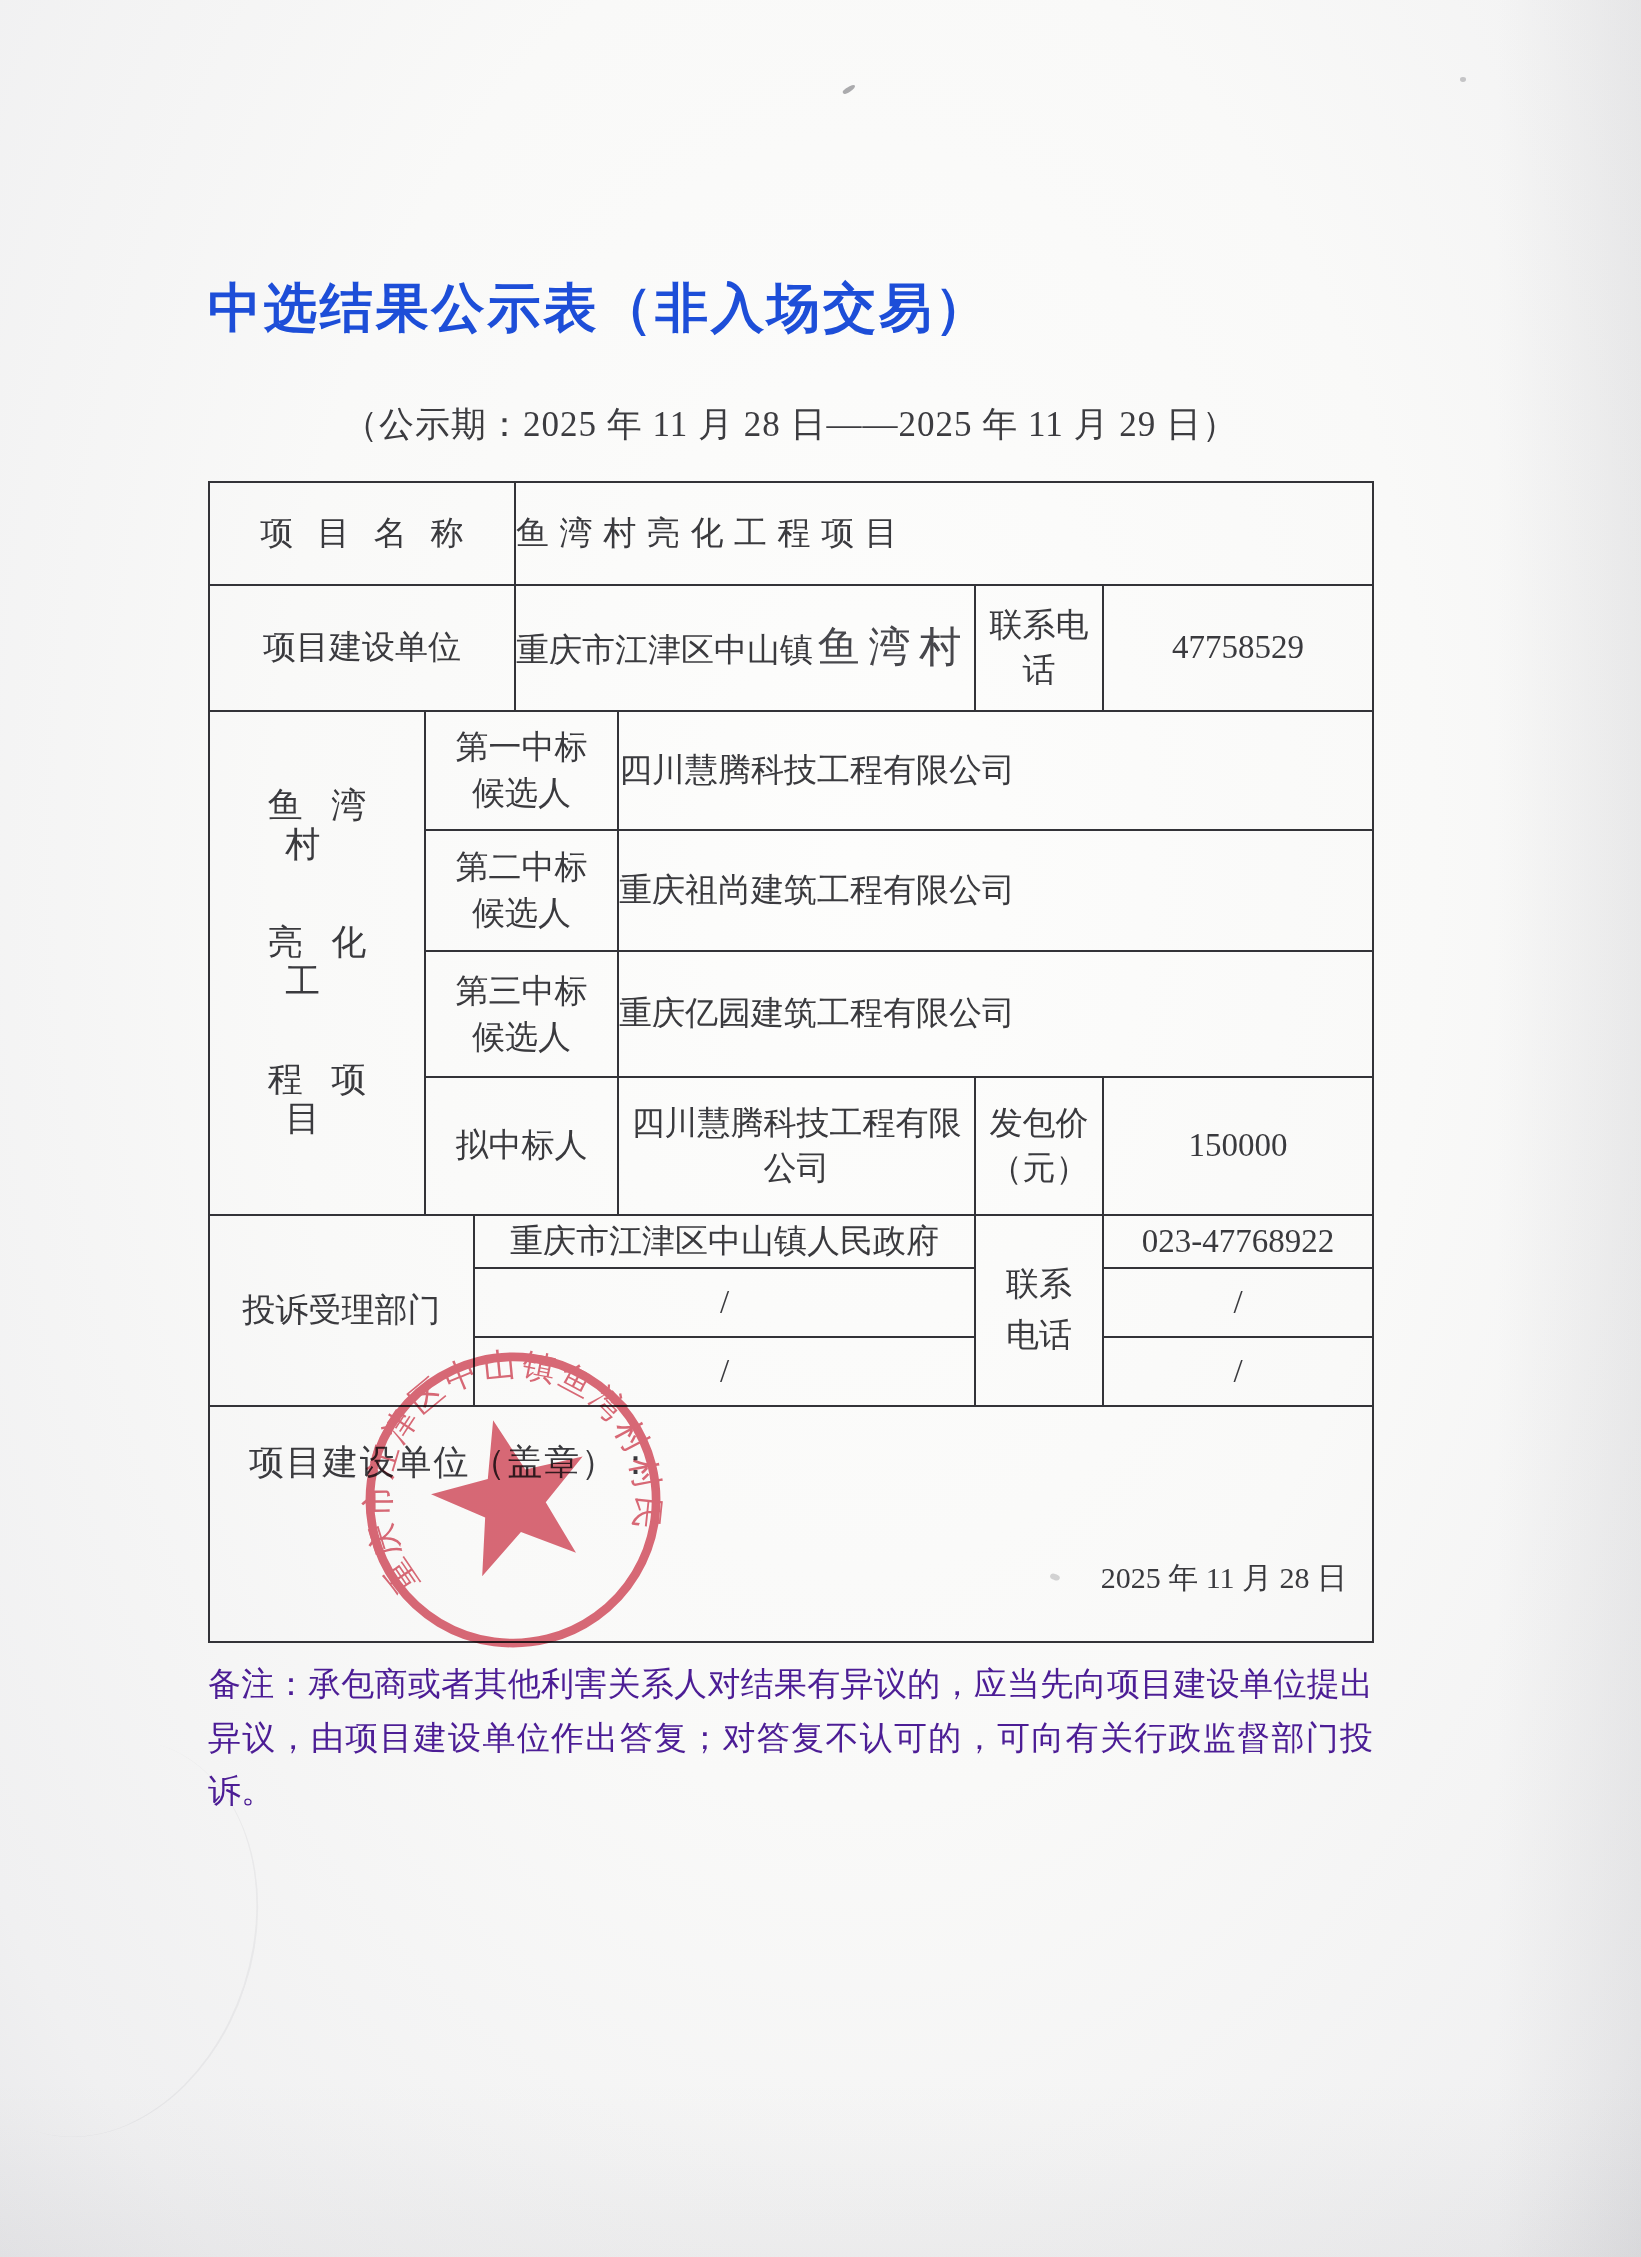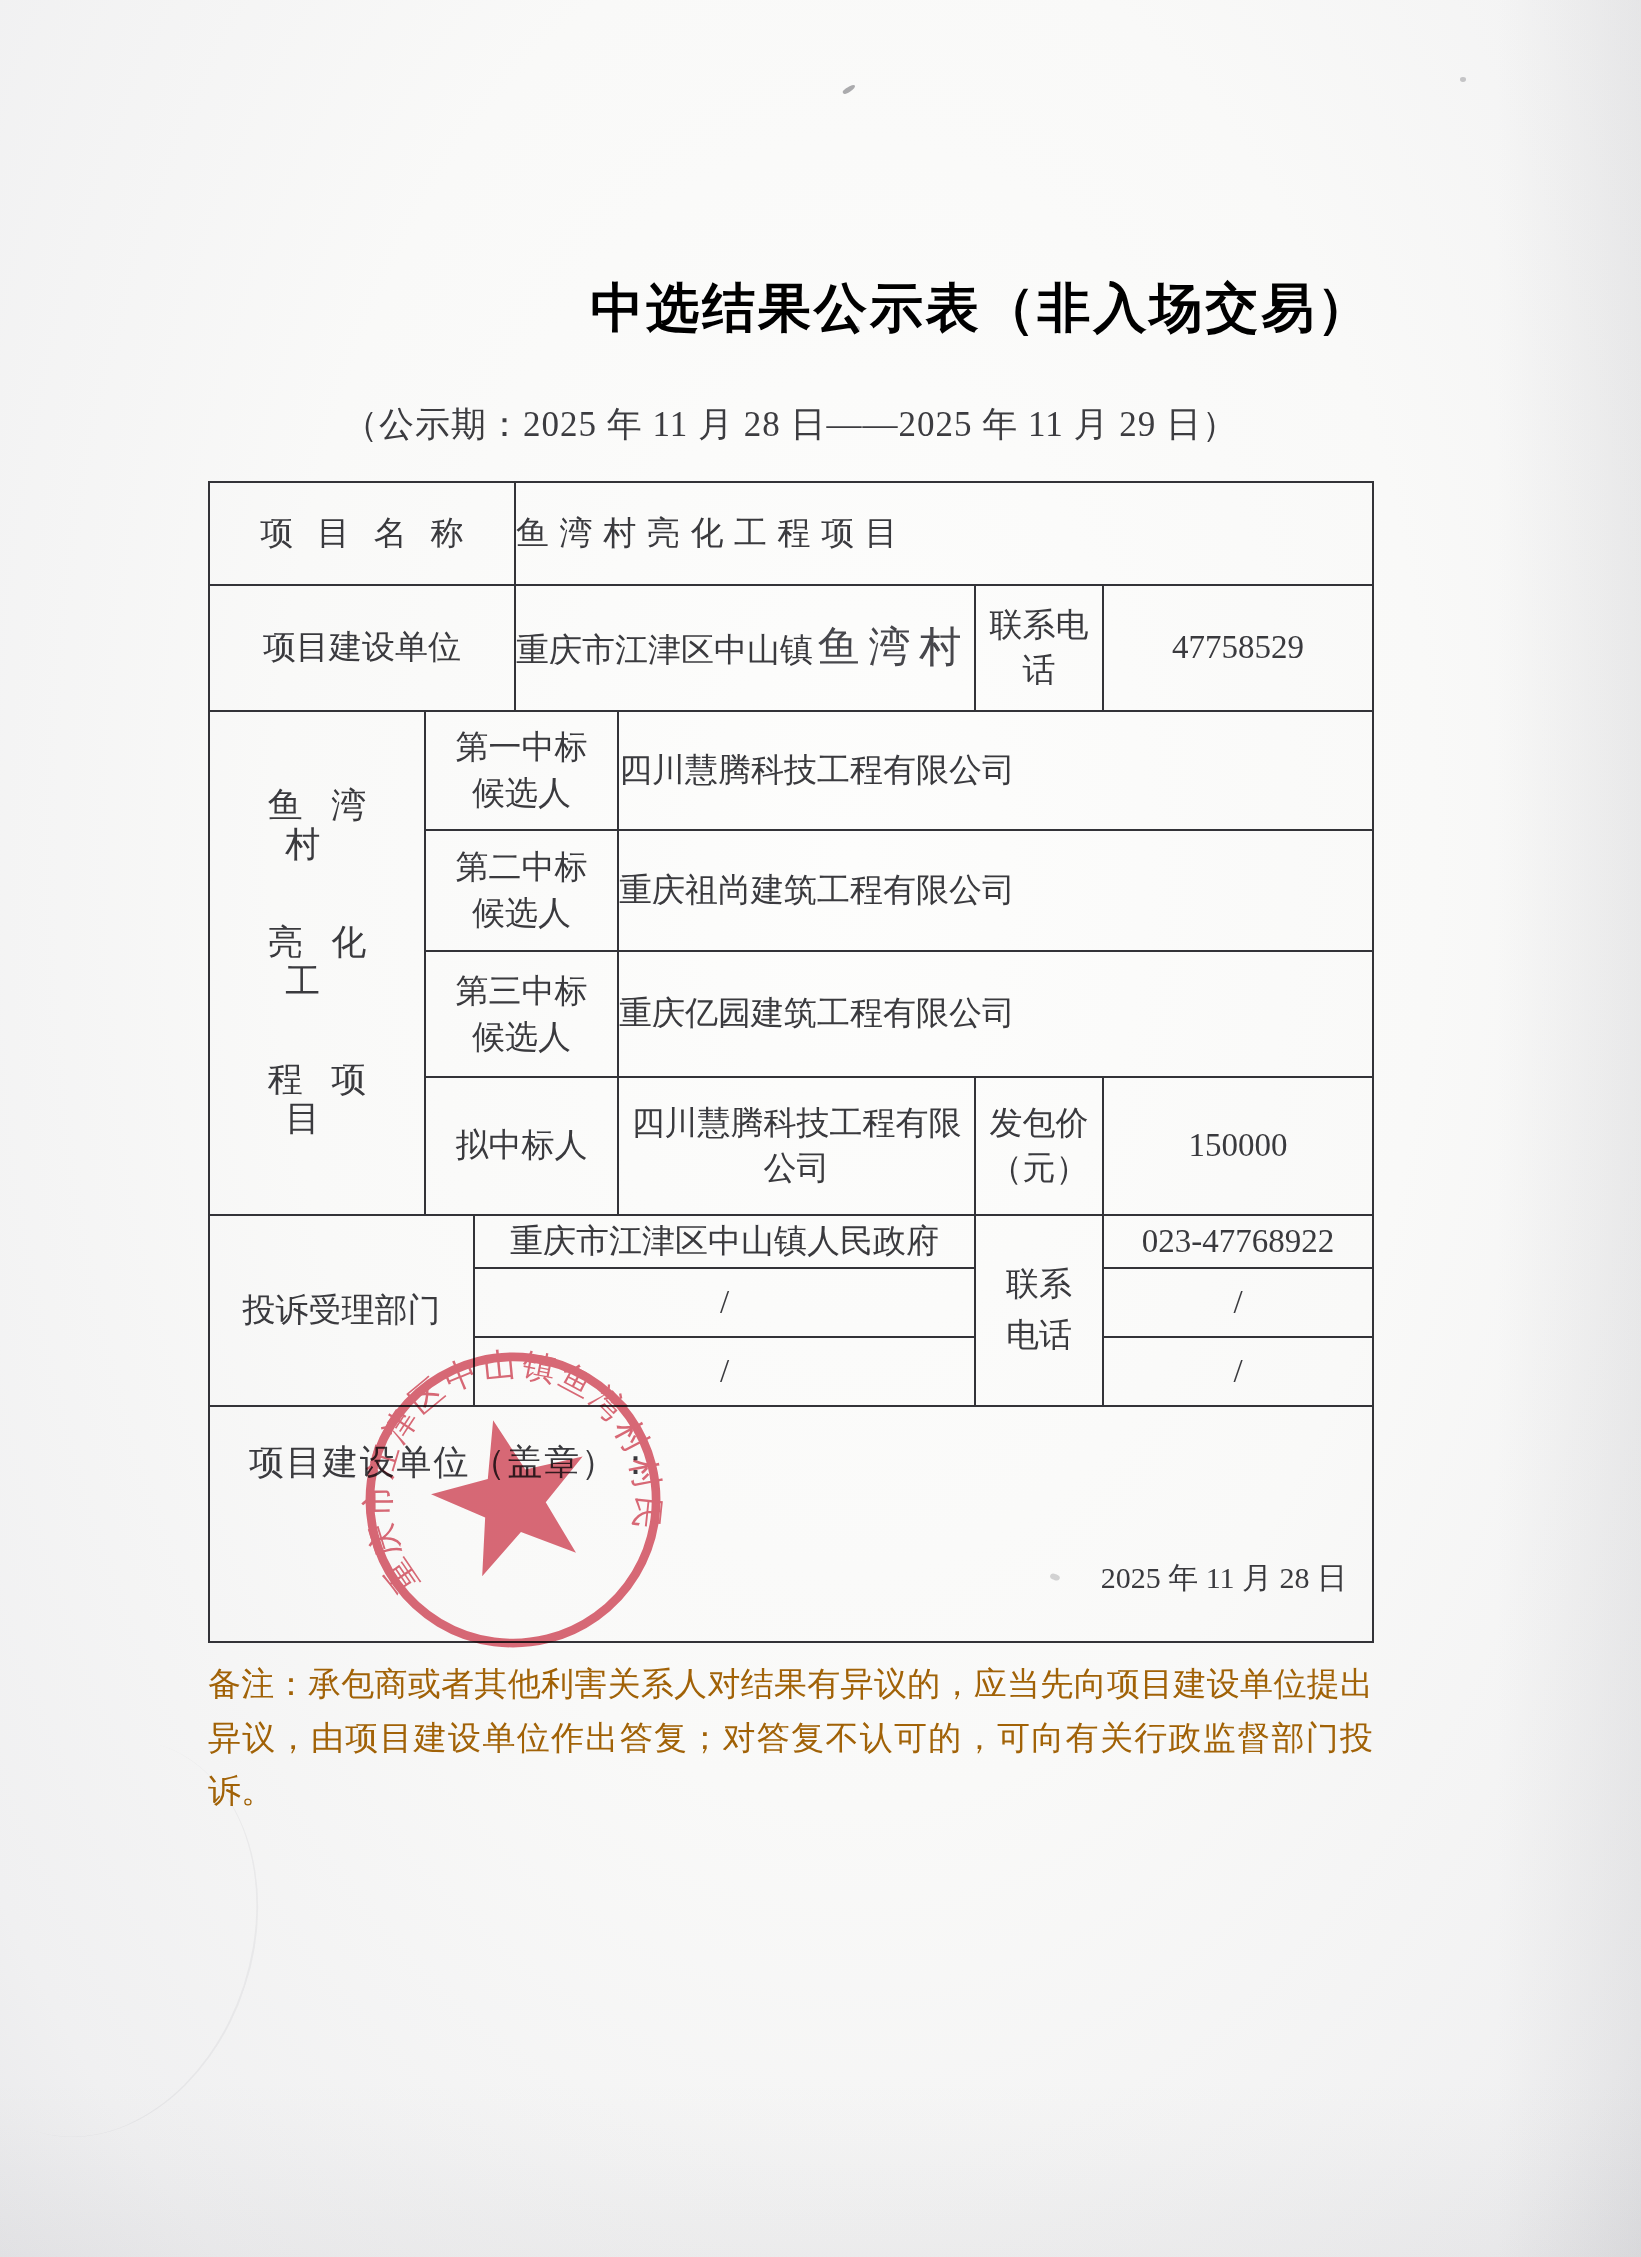--- a/index.html
+++ b/index.html
@@ -33,21 +33,21 @@
   .speck.s1 { left: 842px; top: 87px;  width: 13.5px; height: 4.8px; transform: rotate(-35deg); border-radius: 40% 60% 50% 50%; }
   .speck.s2 { left: 1460px; top: 77px; width: 5.8px;  height: 4.8px; opacity: .35; }
   .speck.s3 { left: 854px; top: 326px; width: 5.8px;  height: 5.8px; opacity: .4; }
   .speck.s4 { left: 1050px; top: 1574px; width: 9.7px; height: 5.8px; opacity: .28; transform: rotate(20deg); }
 
   .sheet { position: absolute; left: 208px; top: 0; width: 1165px; }
 
   h1.title {
     margin: 282px 0 0 0;
     font-size: 53px; line-height: 1; font-weight: 700;
-    letter-spacing: 2.9px; text-align: right; color: #000000;
+    letter-spacing: 2.9px; text-align: left; color: #1d4ed8;
   }
   .subtitle {
     margin-top: 68px; font-size: 35px; line-height: 1.25;
     text-align: center; letter-spacing: 1px; color: #3c3c40;
   }
 
   table.form {
     margin-top: 34px;
     width: 1165px; table-layout: fixed; border-collapse: collapse;
     border: 2.9px solid #333338;
@@ -83,21 +83,21 @@
   td.slash { text-align: center; font-size: 35px; }
 
   td.seal-cell { vertical-align: top; }
   .seal-flex { display: flex; flex-direction: column; height: 234px; }
   .seal-label { padding: 32px 0 0 39px; font-size: 35px; letter-spacing: 1.9px; }
   .seal-date  { margin-top: auto; align-self: flex-end; padding: 0 25px 42px 0; font-size: 30px; }
 
   .note {
     margin-top: 15.4px; width: 1165px;
     font-size: 33px; line-height: 1.62; text-align: justify;
-    color: #a16207; letter-spacing: 0px;
+    color: #4c1d95; letter-spacing: 0px;
   }
 
   .stamp {
     position: absolute; left: 338px; top: 1325px;
     width: 350px; height: 350px;
     transform: rotate(-14deg);
     opacity: 0.82; mix-blend-mode: multiply;
     pointer-events: none;
   }
 </style>

